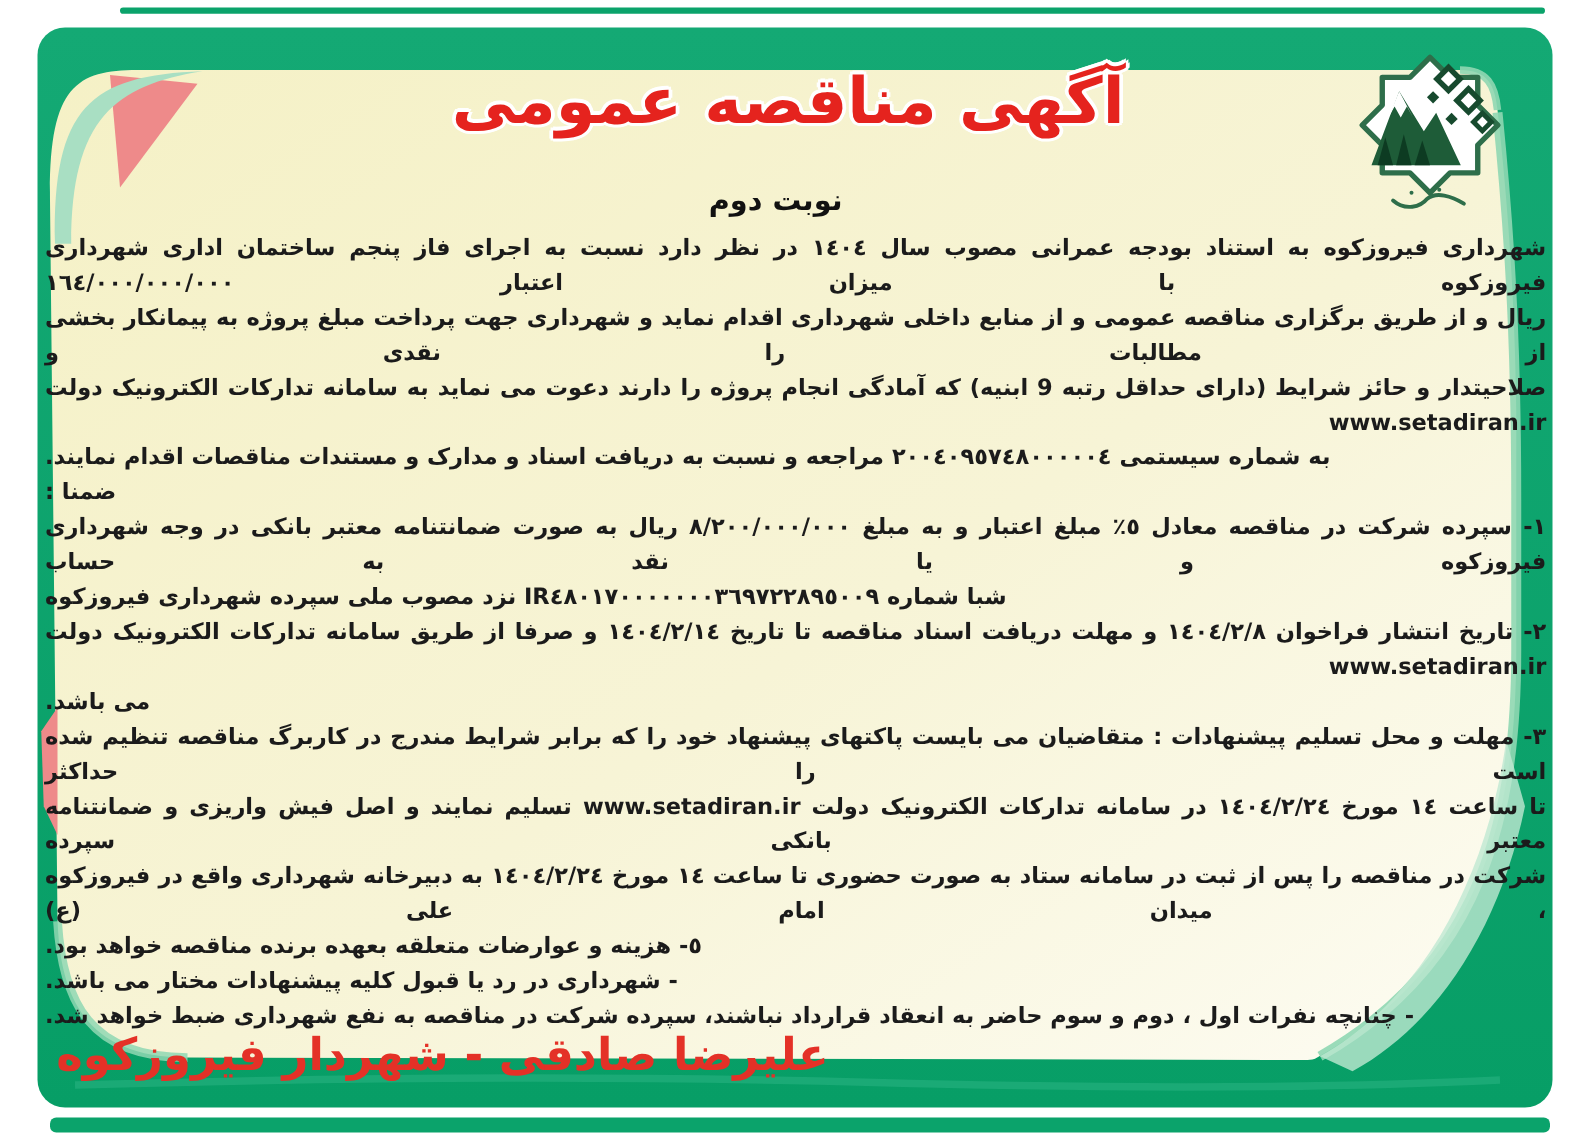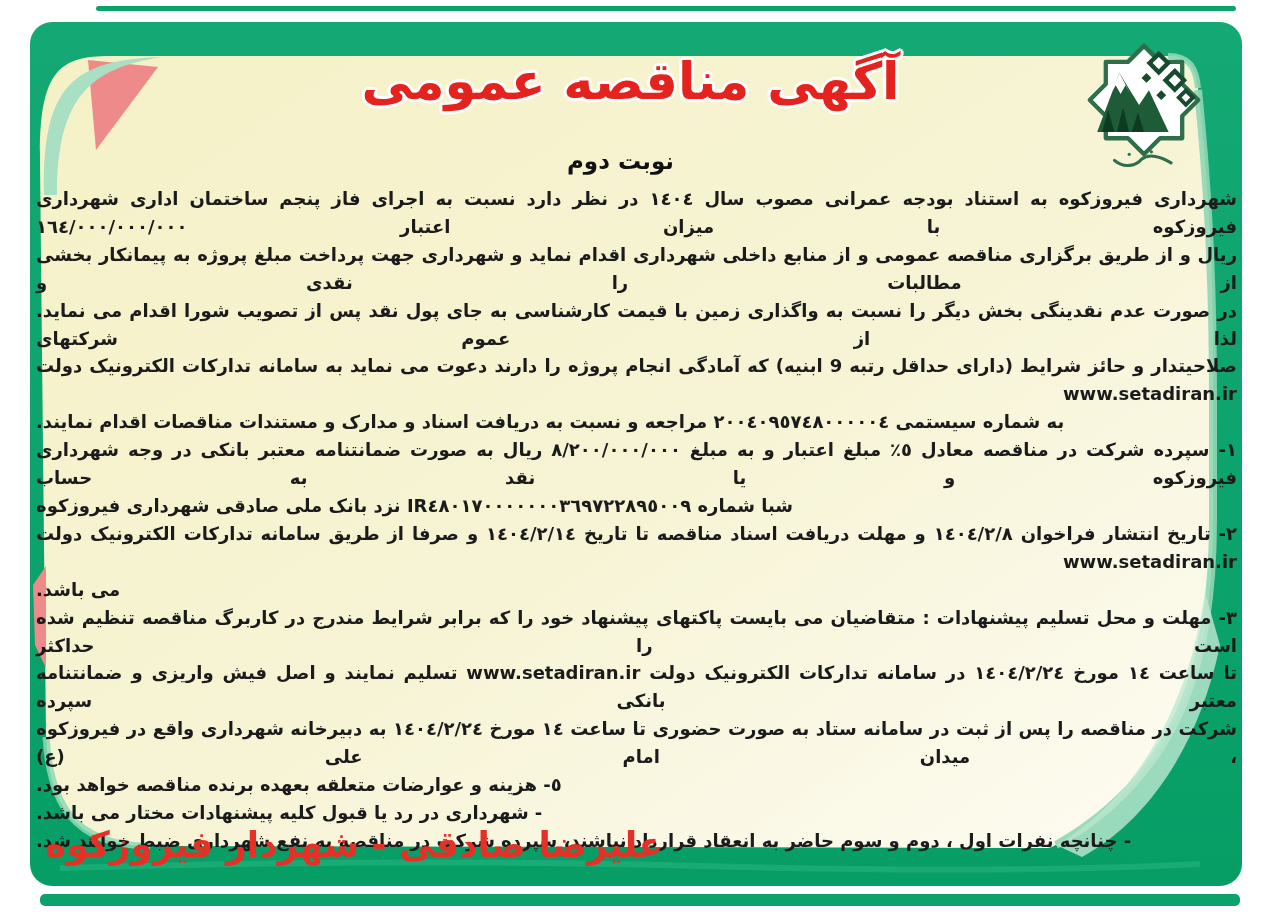--- a/index.html
+++ b/index.html
@@ -111,25 +111,25 @@
   <circle cx="66" cy="94" r="1.3" fill="#2e6e4a"></circle>
 </svg>
 
 <div id="page-title">آگهی مناقصه عمومی</div>
 
 <div id="edition-subtitle">نوبت دوم</div>
 
 <div id="body-text">
     <div class="line j">شهرداری فیروزکوه به استناد بودجه عمرانی مصوب سال ١٤٠٤ در نظر دارد نسبت به اجرای فاز پنجم ساختمان اداری شهرداری فیروزکوه با میزان اعتبار ١٦٤/٠٠٠/٠٠٠/٠٠٠</div>
     <div class="line j">ریال و از طریق برگزاری مناقصه عمومی و از منابع داخلی شهرداری اقدام نماید و شهرداری جهت پرداخت مبلغ پروژه به پیمانکار بخشی از مطالبات را نقدی و</div>
-    <div class="line j">در صورت عدم نقدینگی بخش دیگر را نسبت به واگذاری زمین با قیمت کارشناسی به جای پول نقد پس از تصویب شورا اقدام می نماید. لذا از عموم شرکتهای</div>
     <div class="line j">صلاحیتدار و حائز شرایط (دارای حداقل رتبه 9 ابنیه) که آمادگی انجام پروژه را دارند دعوت می نماید به سامانه تدارکات الکترونیک دولت www.setadiran.ir</div>
     <div class="line r">به شماره سیستمی ٢٠٠٤٠٩٥٧٤٨٠٠٠٠٠٤ مراجعه و نسبت به دریافت اسناد و مدارک و مستندات مناقصات اقدام نمایند.</div>
+    <div class="line r">ضمنا :</div>
     <div class="line j">١- سپرده شرکت در مناقصه معادل ٥٪ مبلغ اعتبار و به مبلغ ٨/٢٠٠/٠٠٠/٠٠٠ ریال به صورت ضمانتنامه معتبر بانکی در وجه شهرداری فیروزکوه و یا نقد به حساب</div>
-    <div class="line r">شبا شماره IR٤٨٠١٧٠٠٠٠٠٠٠٣٦٩٧٢٢٨٩٥٠٠٩ نزد بانک ملی صادقی شهرداری فیروزکوه</div>
+    <div class="line r">شبا شماره IR٤٨٠١٧٠٠٠٠٠٠٠٣٦٩٧٢٢٨٩٥٠٠٩ نزد مصوب ملی سپرده شهرداری فیروزکوه</div>
     <div class="line j">٢- تاریخ انتشار فراخوان ١٤٠٤/٢/٨ و مهلت دریافت اسناد مناقصه تا تاریخ ١٤٠٤/٢/١٤ و صرفا از طریق سامانه تدارکات الکترونیک دولت www.setadiran.ir</div>
     <div class="line r">می باشد.</div>
     <div class="line j">٣- مهلت و محل تسلیم پیشنهادات : متقاضیان می بایست پاکتهای پیشنهاد خود را که برابر شرایط مندرج در کاربرگ مناقصه تنظیم شده است را حداکثر</div>
     <div class="line j">تا ساعت ١٤ مورخ ١٤٠٤/٢/٢٤ در سامانه تدارکات الکترونیک دولت www.setadiran.ir تسلیم نمایند و اصل فیش واریزی و ضمانتنامه معتبر بانکی سپرده</div>
     <div class="line j">شرکت در مناقصه را پس از ثبت در سامانه ستاد به صورت حضوری تا ساعت ١٤ مورخ ١٤٠٤/٢/٢٤ به دبیرخانه شهرداری واقع در فیروزکوه ، میدان امام علی (ع)</div>
     <div class="line r">٥- هزینه و عوارضات متعلقه بعهده برنده مناقصه خواهد بود.</div>
     <div class="line r">- شهرداری در رد یا قبول کلیه پیشنهادات مختار می باشد.</div>
     <div class="line r">- چنانچه نفرات اول ، دوم و سوم حاضر به انعقاد قرارداد نباشند، سپرده شرکت در مناقصه به نفع شهرداری ضبط خواهد شد.</div>
   </div>
 

